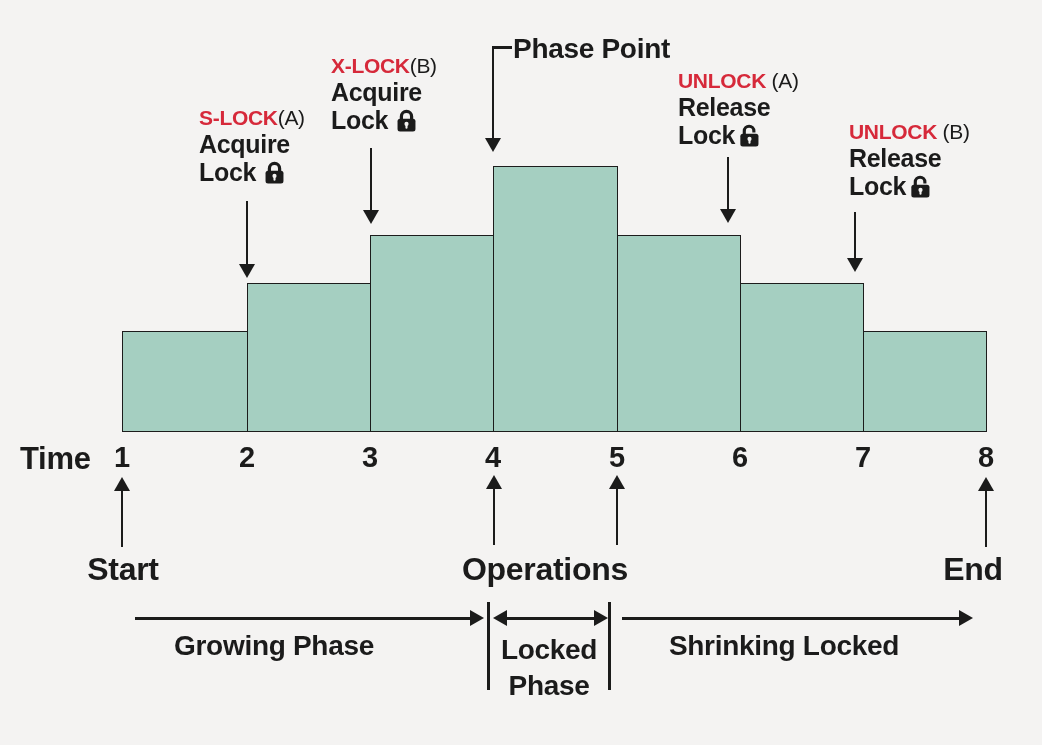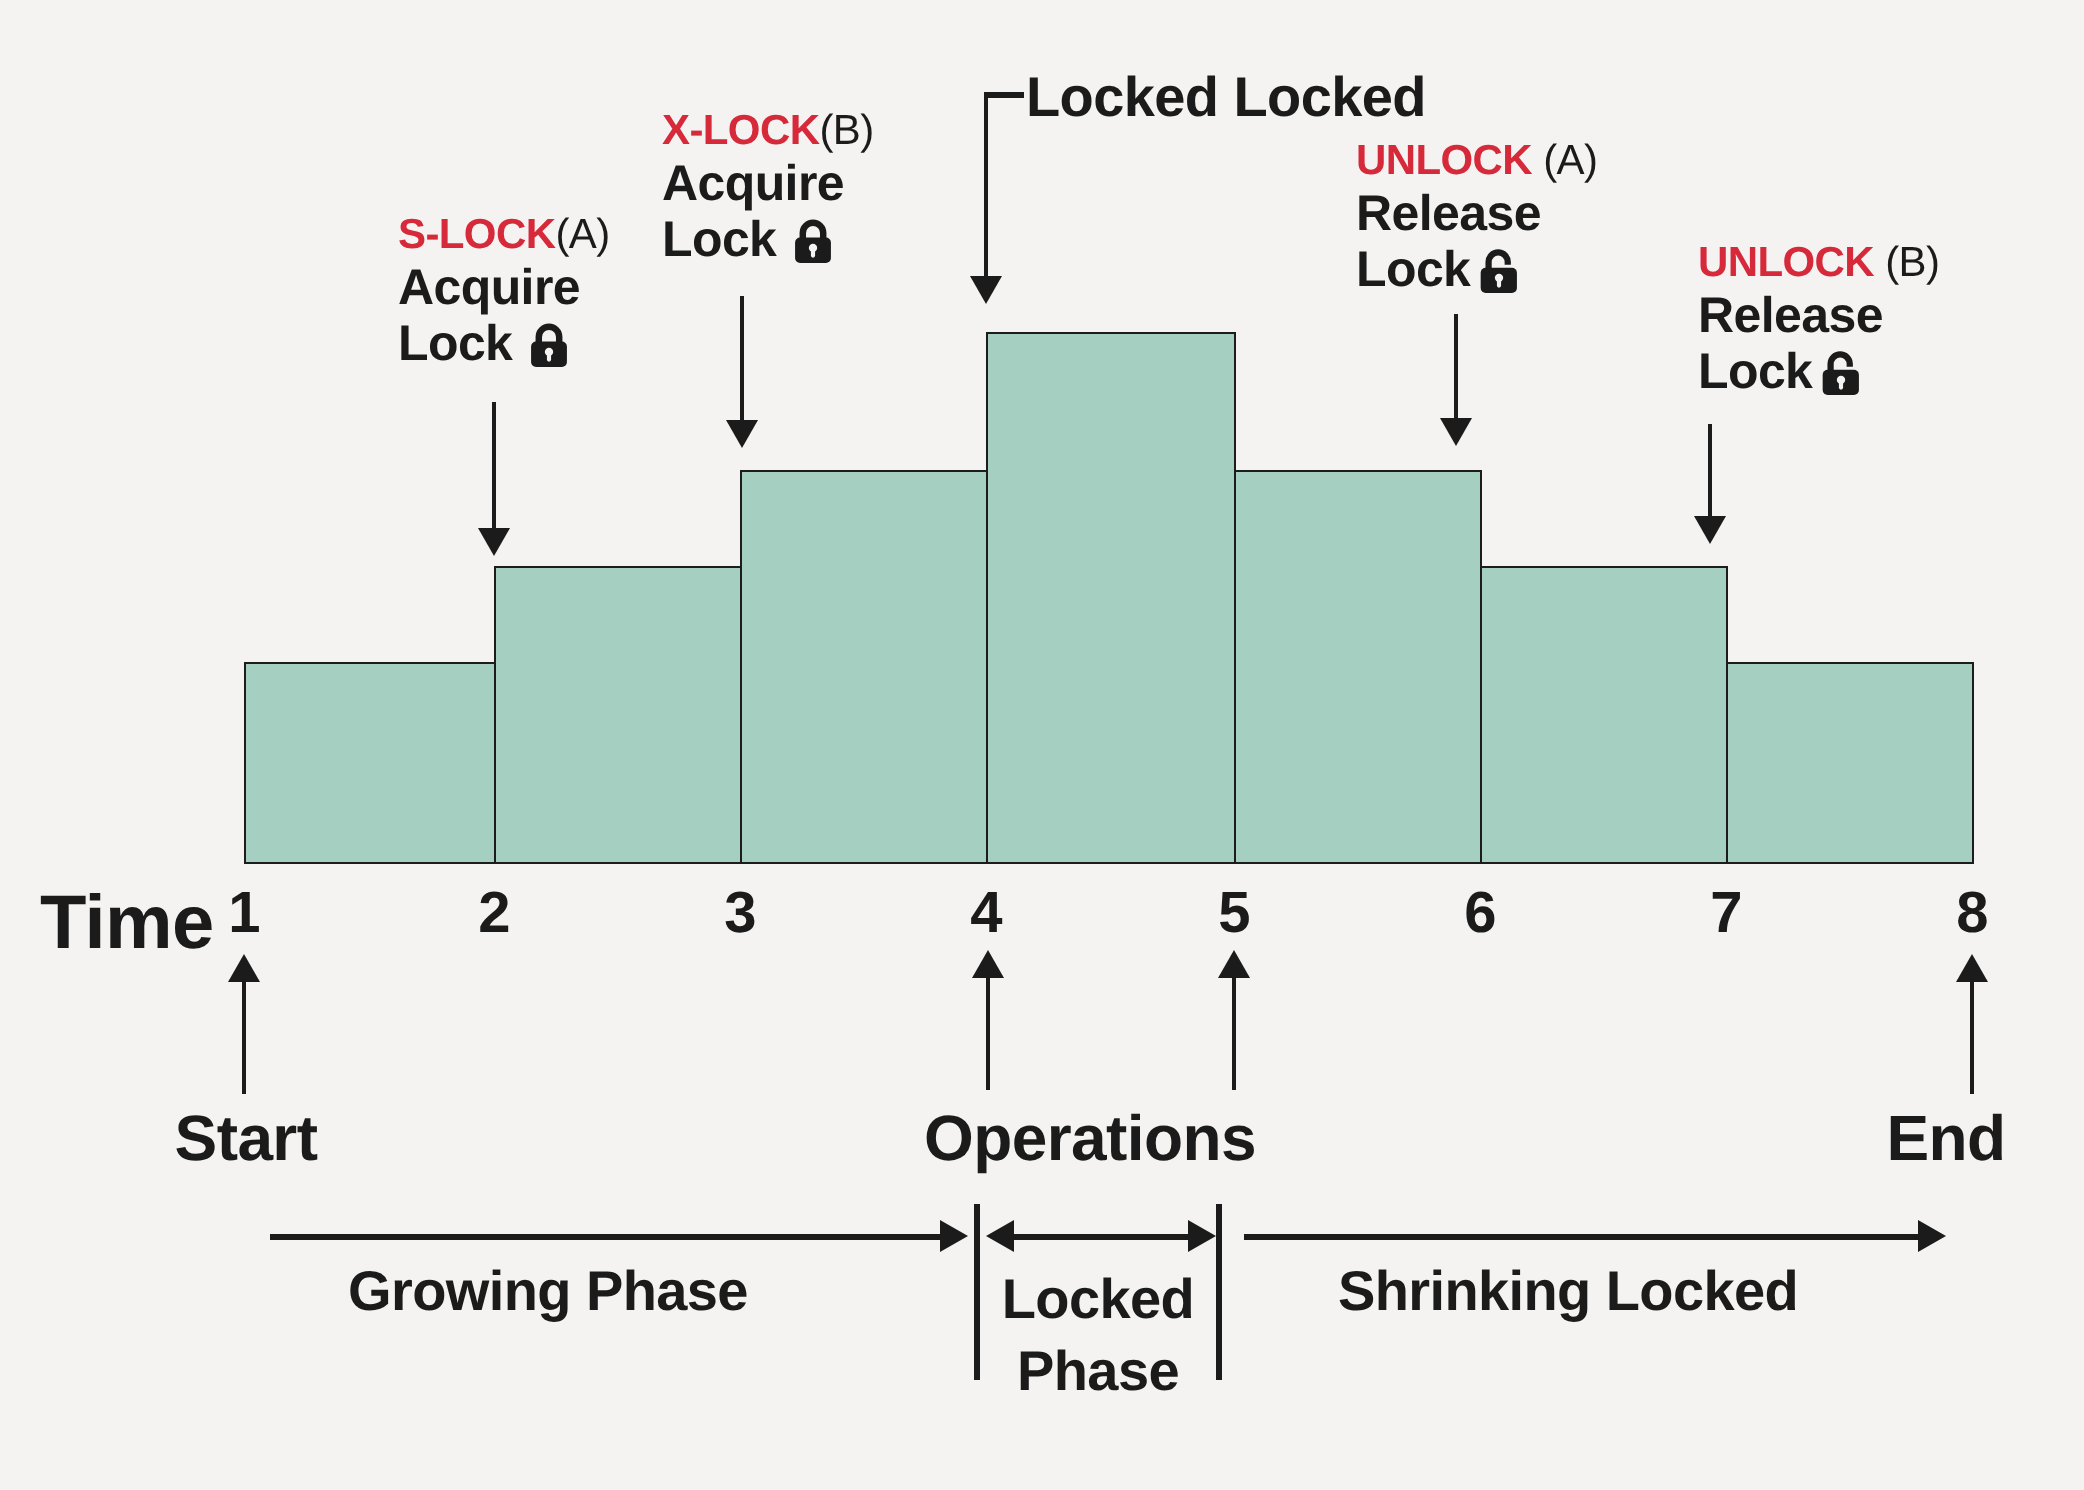--- a/index.html
+++ b/index.html
@@ -10,21 +10,21 @@
   .canvas{
     position:relative; width:1042px; height:745px; overflow:hidden;
     background:var(--bg);
     font-family:"Liberation Sans","DejaVu Sans",sans-serif;
     color:var(--ink); letter-spacing:-0.3px;
   }
   
   .bar{position:absolute; background:var(--bar); border:1.4px solid var(--bar-border); box-sizing:border-box;}
   
   .tick{position:absolute; transform:translateX(-50%); top:441px; font-size:29px; font-weight:700;}
-  .time-label{position:absolute; left:20px; top:441px; font-size:38px; font-weight:700;}
+  .time-label{position:absolute; left:20px; top:441px; font-size:31px; font-weight:700;}
   
   .ann{position:absolute; line-height:28px; white-space:nowrap;}
   .ann .tagline{font-size:21px; line-height:24px; font-weight:700;}
   .ann .tag{color:var(--red);}
   .ann .suffix{color:var(--ink); font-weight:400;}
   .ann .action{font-size:25px; font-weight:700;}
   .lockline{display:flex; align-items:center; gap:6px;}
   .lock{display:inline-block;}
   #ann-slock-a{left:199px; top:106px;}
   #ann-xlock-b{left:315px; top:54px;margin-left:16px;}
@@ -129,21 +129,21 @@
           <circle cx="12" cy="15.3" r="2" fill="#f4f3f2"></circle>
           <rect x="11" y="15.7" width="2" height="4.3" rx="1" fill="#f4f3f2"></rect>
         </svg>
     </div>
   </div>
   <div class="arrow-down" id="arr-xlock-b">
       <i class="shaft-v"></i>
       <i class="head-down"></i>
     </div>
 
-  <div class="locked-point">Locked Locked</div>
+  <div class="locked-point">Phase Point</div>
   <div class="hline" id="lp-h"></div>
   <div class="vline" id="lp-v"></div>
   <div class="head-down" id="lp-head"></div>
 
   <div class="ann" id="ann-unlock-a">
     <div class="tagline"><span class="tag">UNLOCK</span><span class="suffix"> (A)</span></div>
     <div class="action">Release</div>
     <div class="action lockline" style="gap:2px;">
         <span>Lock</span>
       <svg class="lock" width="25" height="25" viewBox="0 0 24 24">

